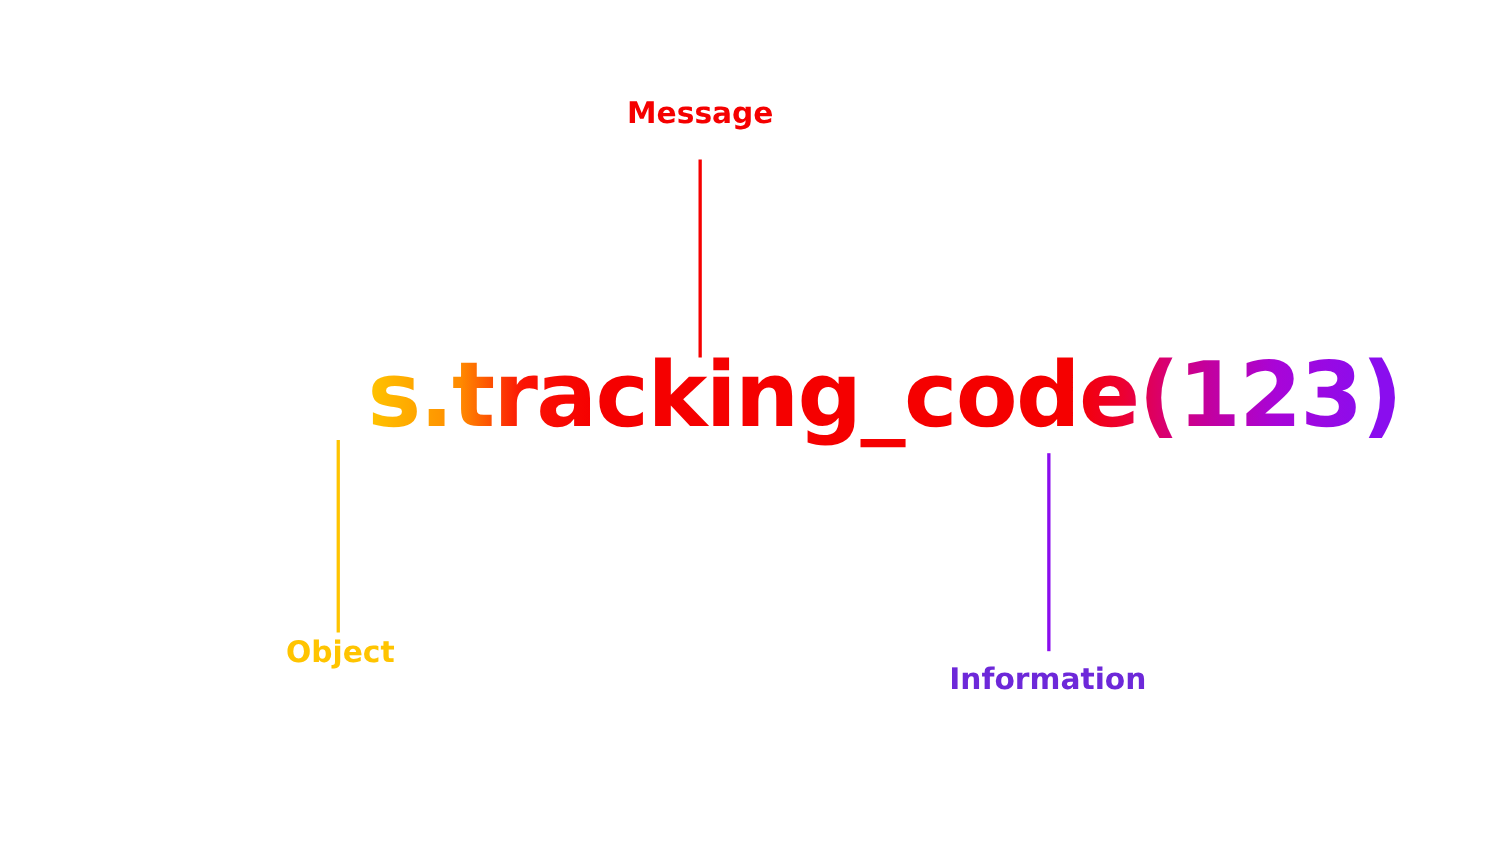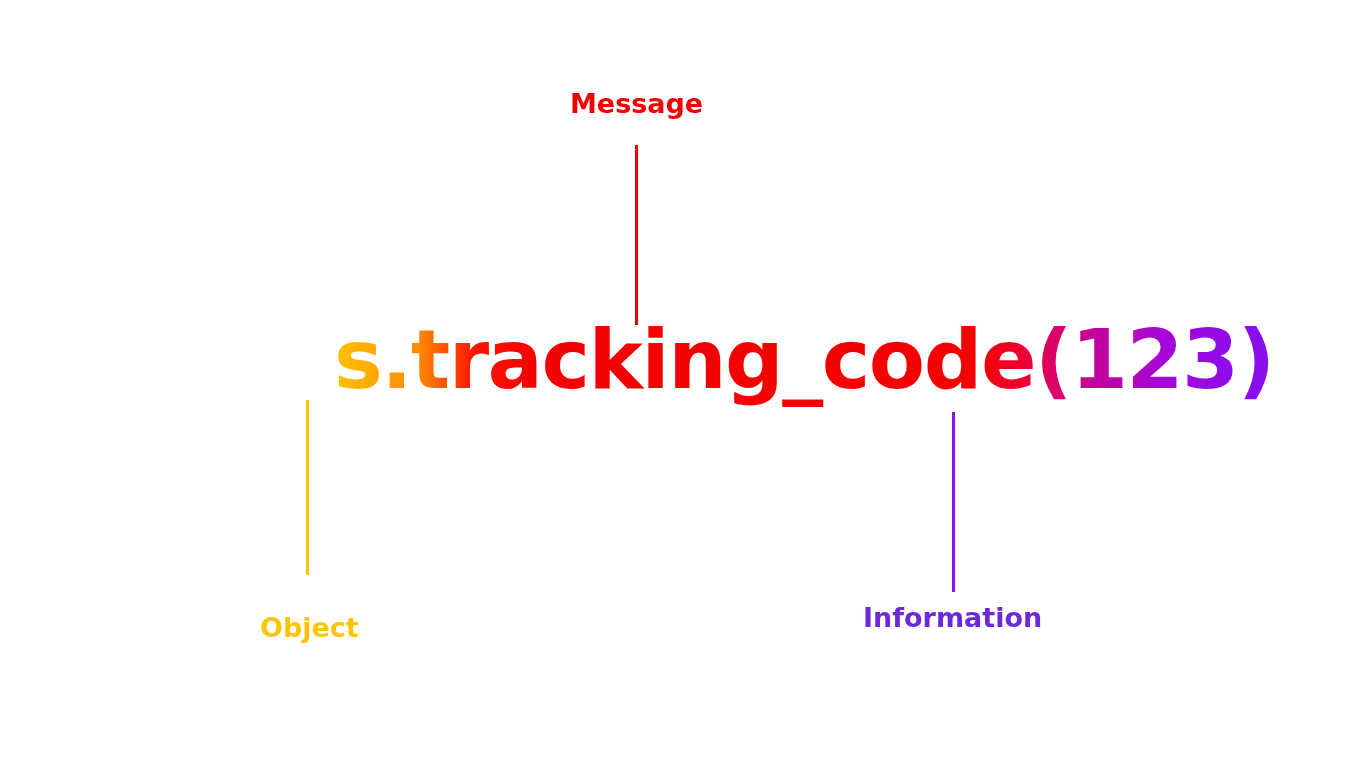--- a/index.html
+++ b/index.html
@@ -73,18 +73,18 @@
 <body>
 
 <div id="canvas">
 
   <div class="label" style="left:570px; top:88px; color:#f50000;">Message</div>
   <div class="connector" style="left:635px; top:145px; height:180px; background:#f50000;"></div>
 
   <div class="expression">s.tracking_code(123)</div>
 
   <div class="connector" style="left:306px; top:400px; height:175px; background:#ffc400;"></div>
-  <div class="label" style="left:260px; top:612px; color:#ffc400;">Object</div>
+  <div class="label" style="left:260px; top:578px; color:#ffc400;">Object</div>
 
   <div class="connector" style="left:952px; top:412px; height:180px; background:#8a0dee;"></div>
   <div class="label" style="left:863px; top:602px; color:#6d28d9;">Information</div>
 
 </div>
 
 </body></html>

